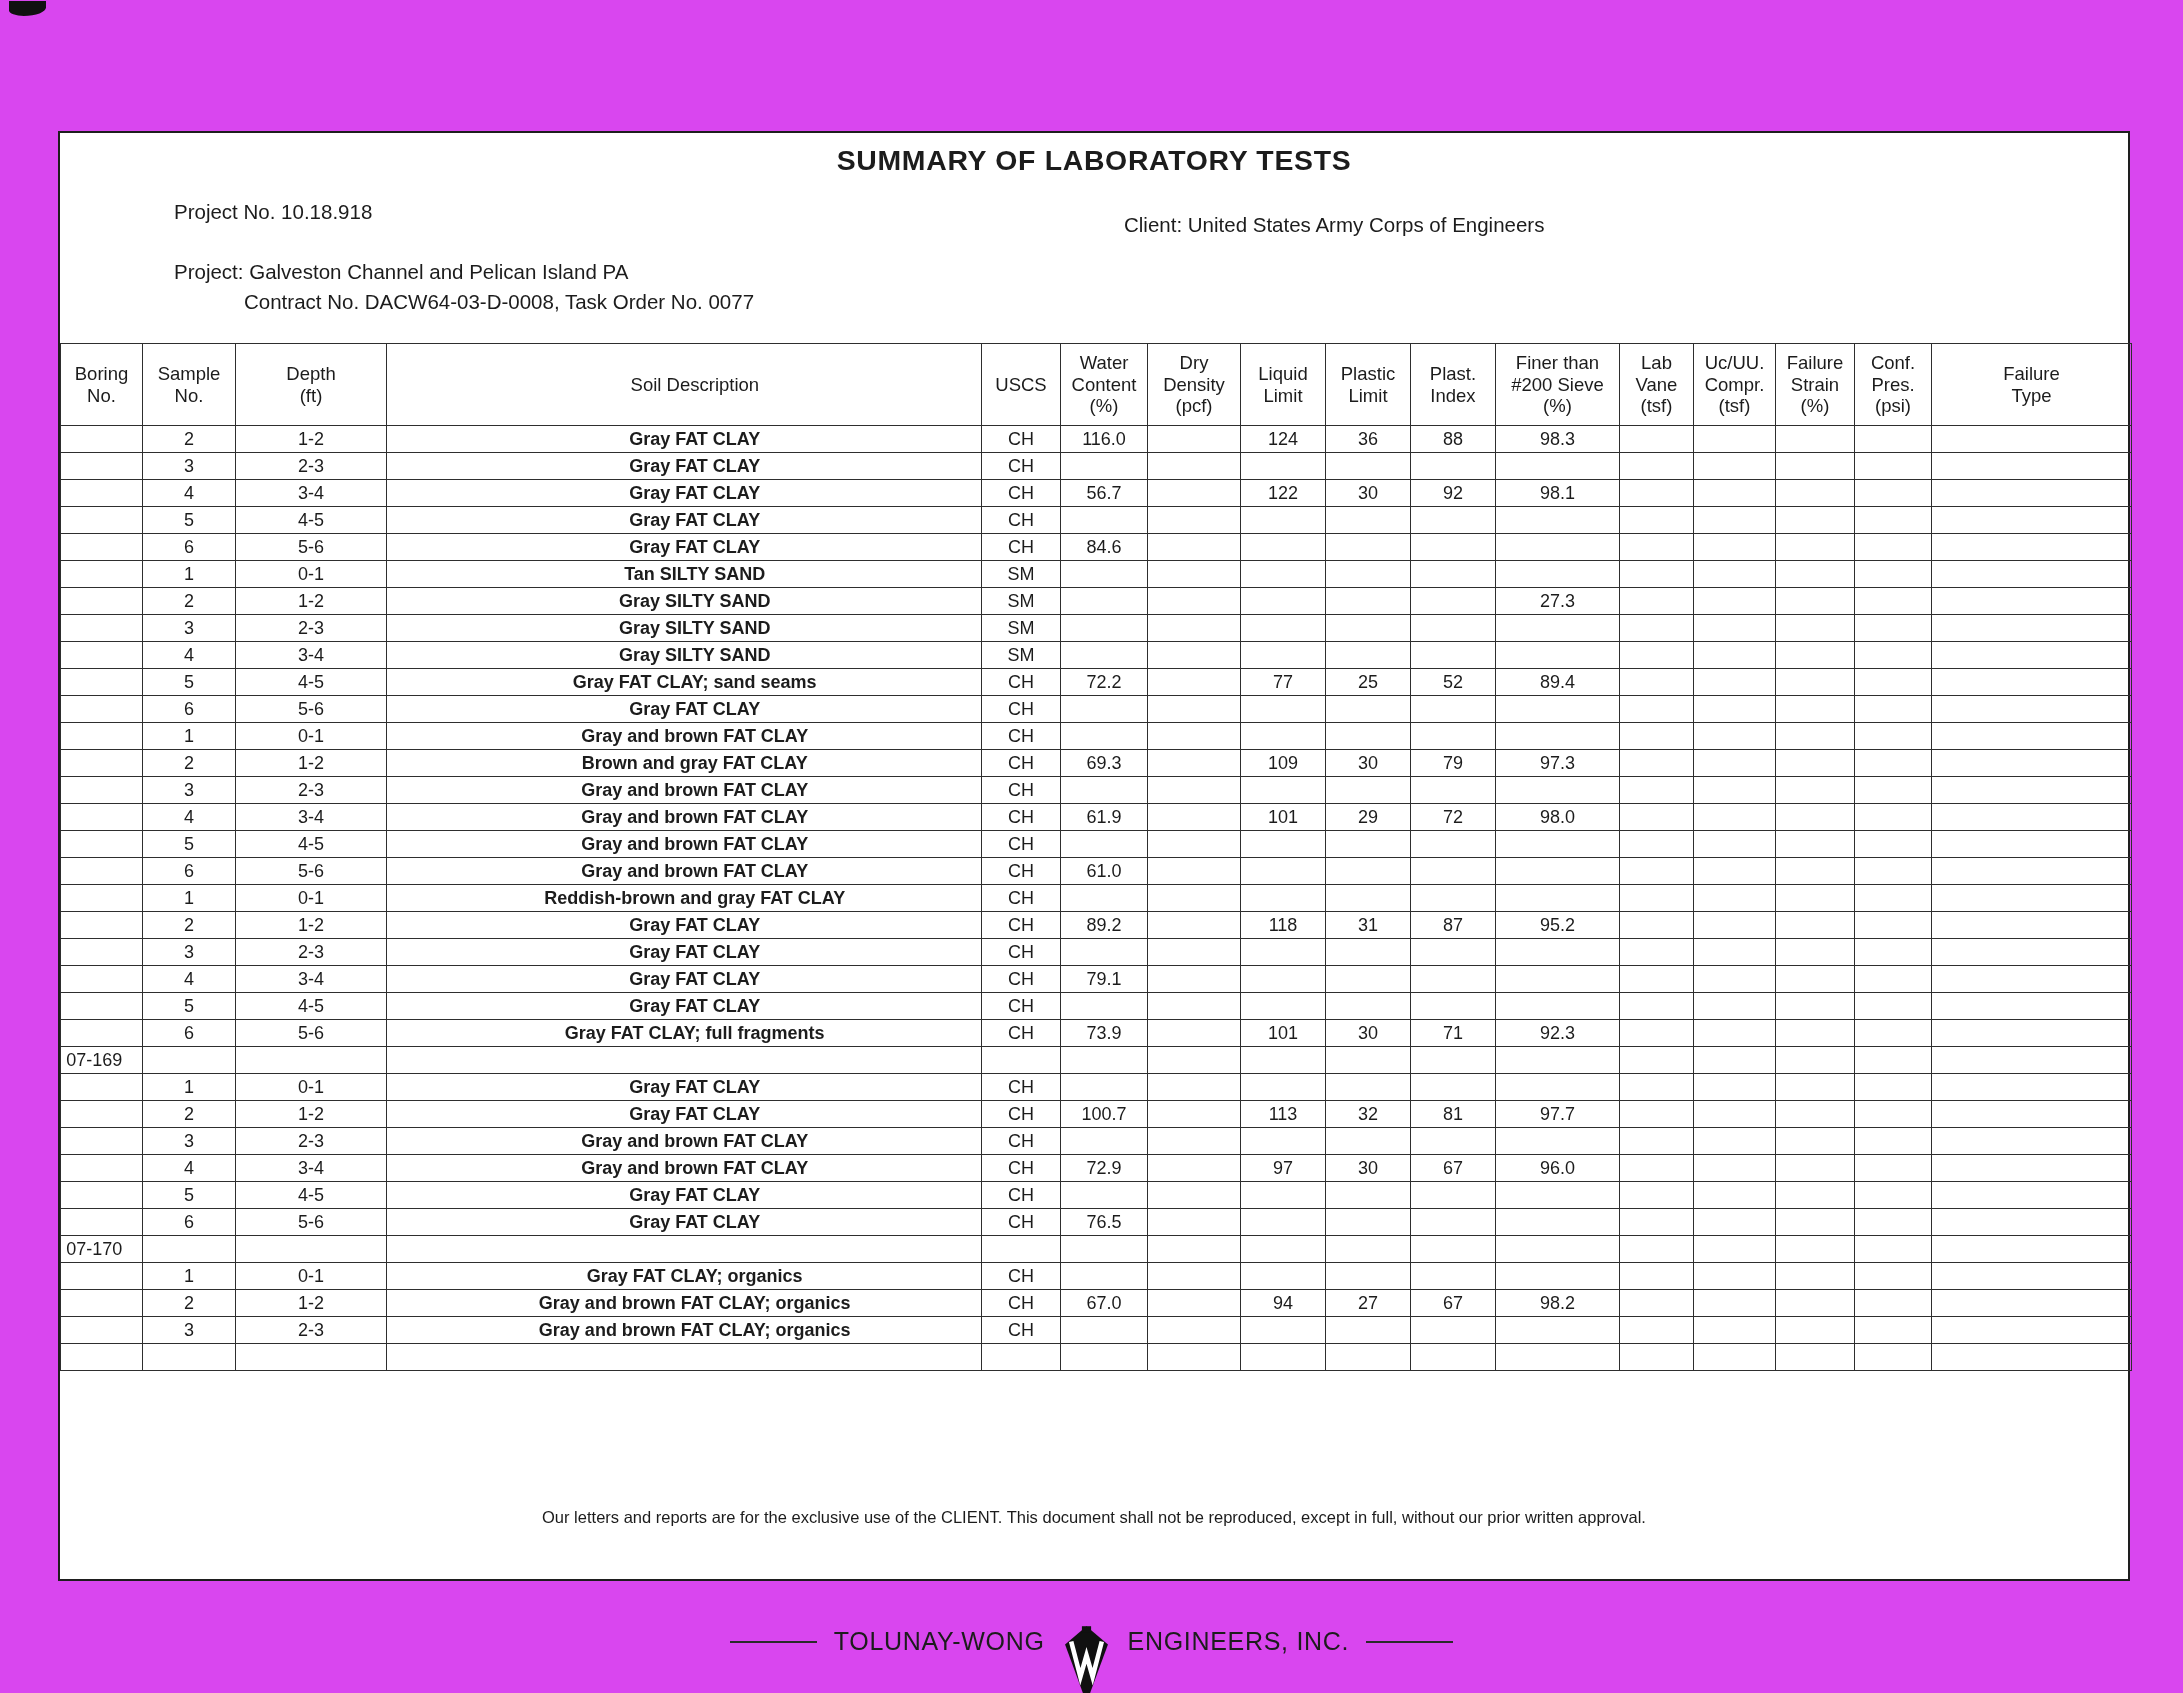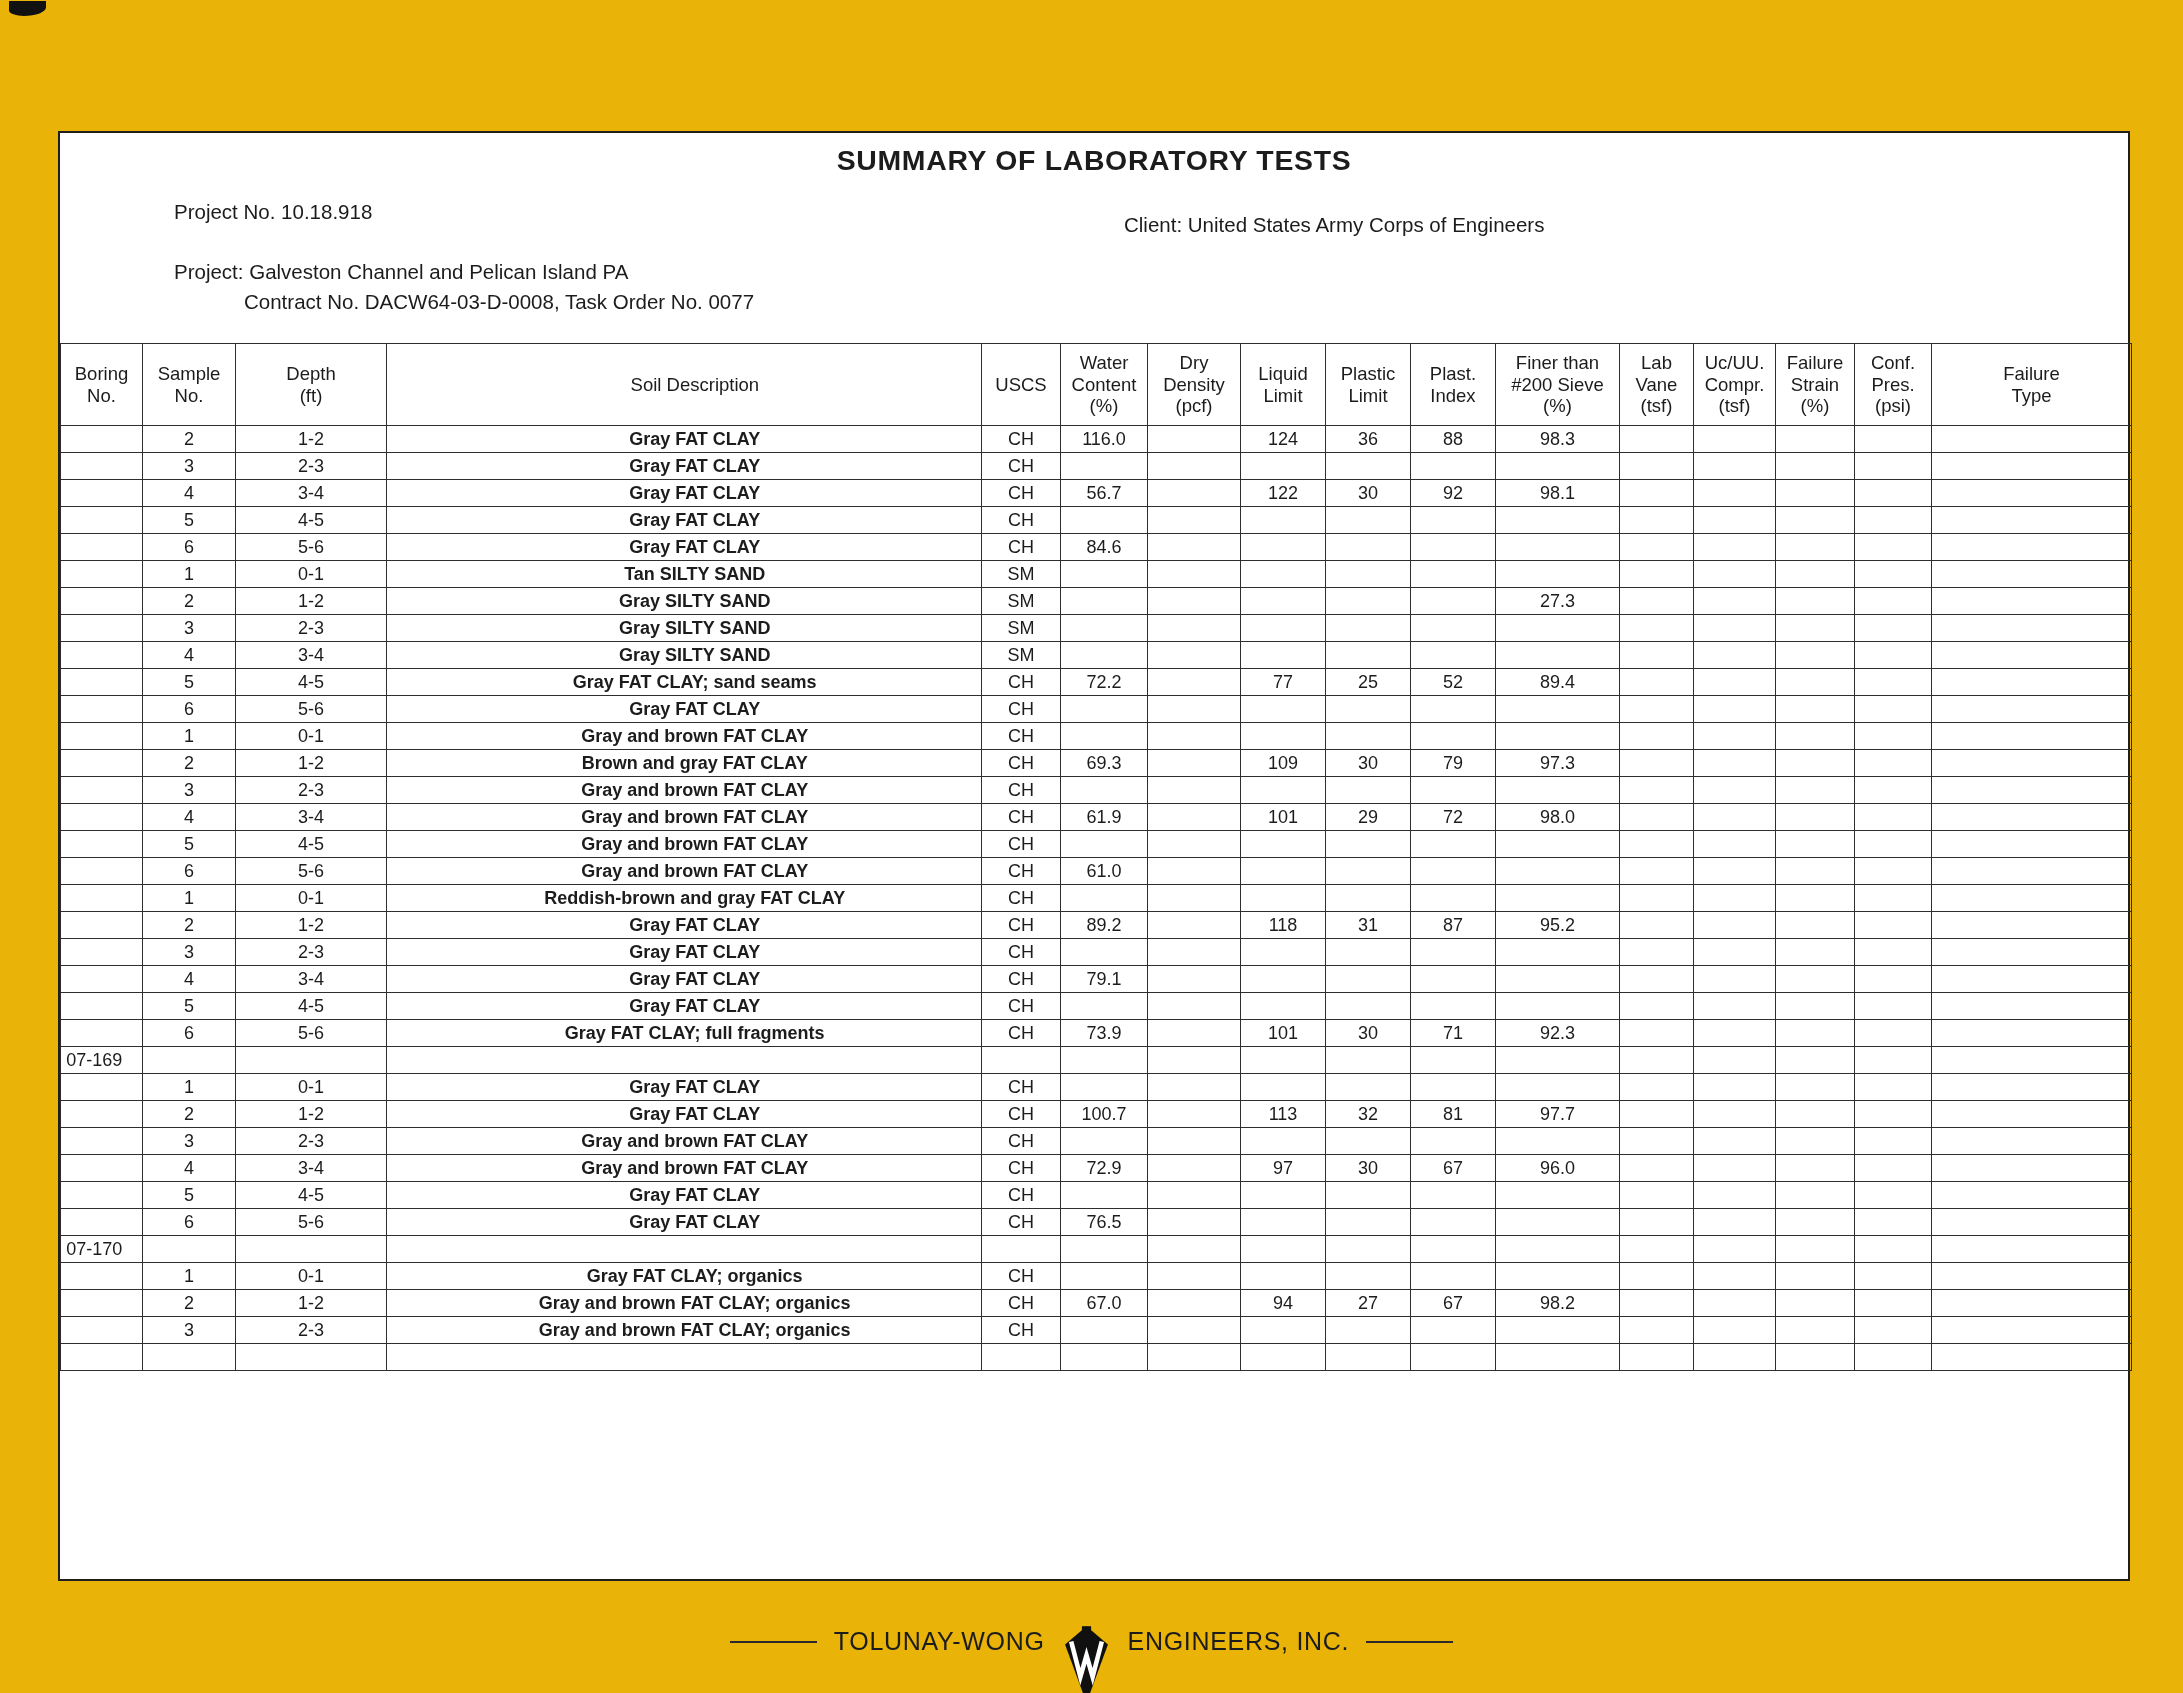--- a/index.html
+++ b/index.html
@@ -5,21 +5,21 @@
   * { margin:0; padding:0; box-sizing:border-box; }
   html,body { background:#e9e9e7; }
   body {
     width:2183px; height:1694px;
     font-family:"Liberation Sans", sans-serif;
     color:#1c1c1c;
   }
   .page {
     position:relative;
     width:2183px; height:1694px;
-    background:#eab308;
+    background:#d946ef;
     overflow:hidden;
   }
   
   .scan-artifact {
     position:absolute; left:9.3px; top:1.3px;
     width:37px; height:14.6px;
     background:#111;
     border-radius:0 0 60% 40%;
   }
   .frame {
@@ -803,20 +803,21 @@
             <td class="c10"></td>
             <td class="c11"></td>
             <td class="c12"></td>
             <td class="c13"></td>
             <td class="c14"></td>
             <td class="c15"></td>
           </tr>
         </tbody>
     </table>
 
+    <div class="disclaimer">Our letters and reports are for the exclusive use of the CLIENT. This document shall not be reproduced, except in full, without our prior written approval.</div>
   </div>
 
   <div class="company-row">
     <span class="rule"></span>
     <span>TOLUNAY-WONG</span>
     <span class="logo">
       <svg viewBox="0 0 64 104" xmlns="http://www.w3.org/2000/svg">
         <polygon points="32,2 60,26 32,102 4,26" fill="#101010"></polygon>
         <polyline points="12,22 24,68 32,40 40,68 52,22" fill="none" stroke="#ffffff" stroke-width="6"></polyline>
         <rect x="26" y="2" width="12" height="8" fill="#101010"></rect>

